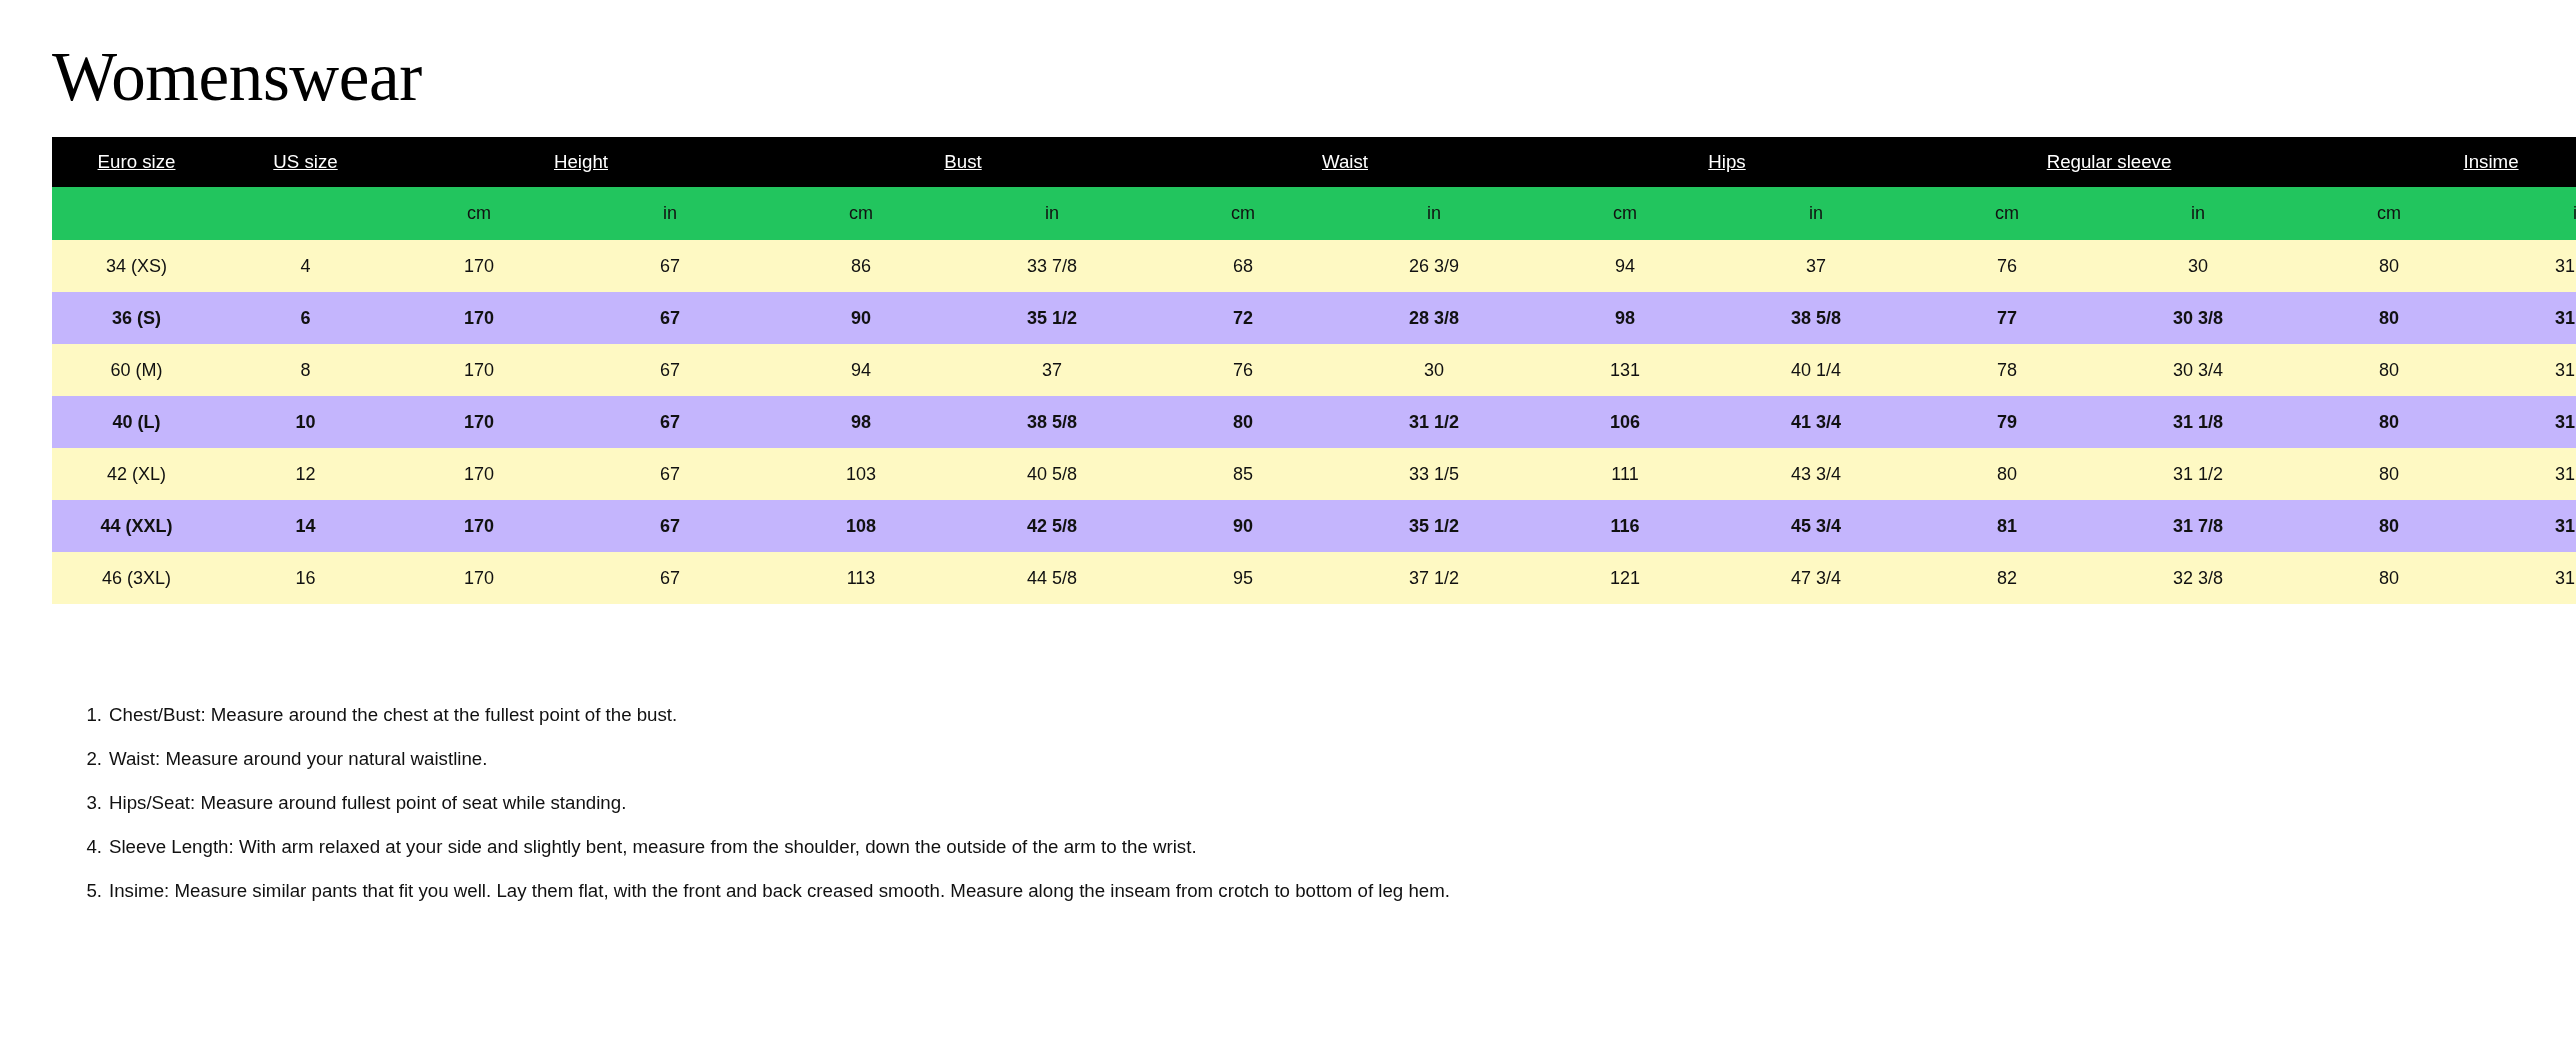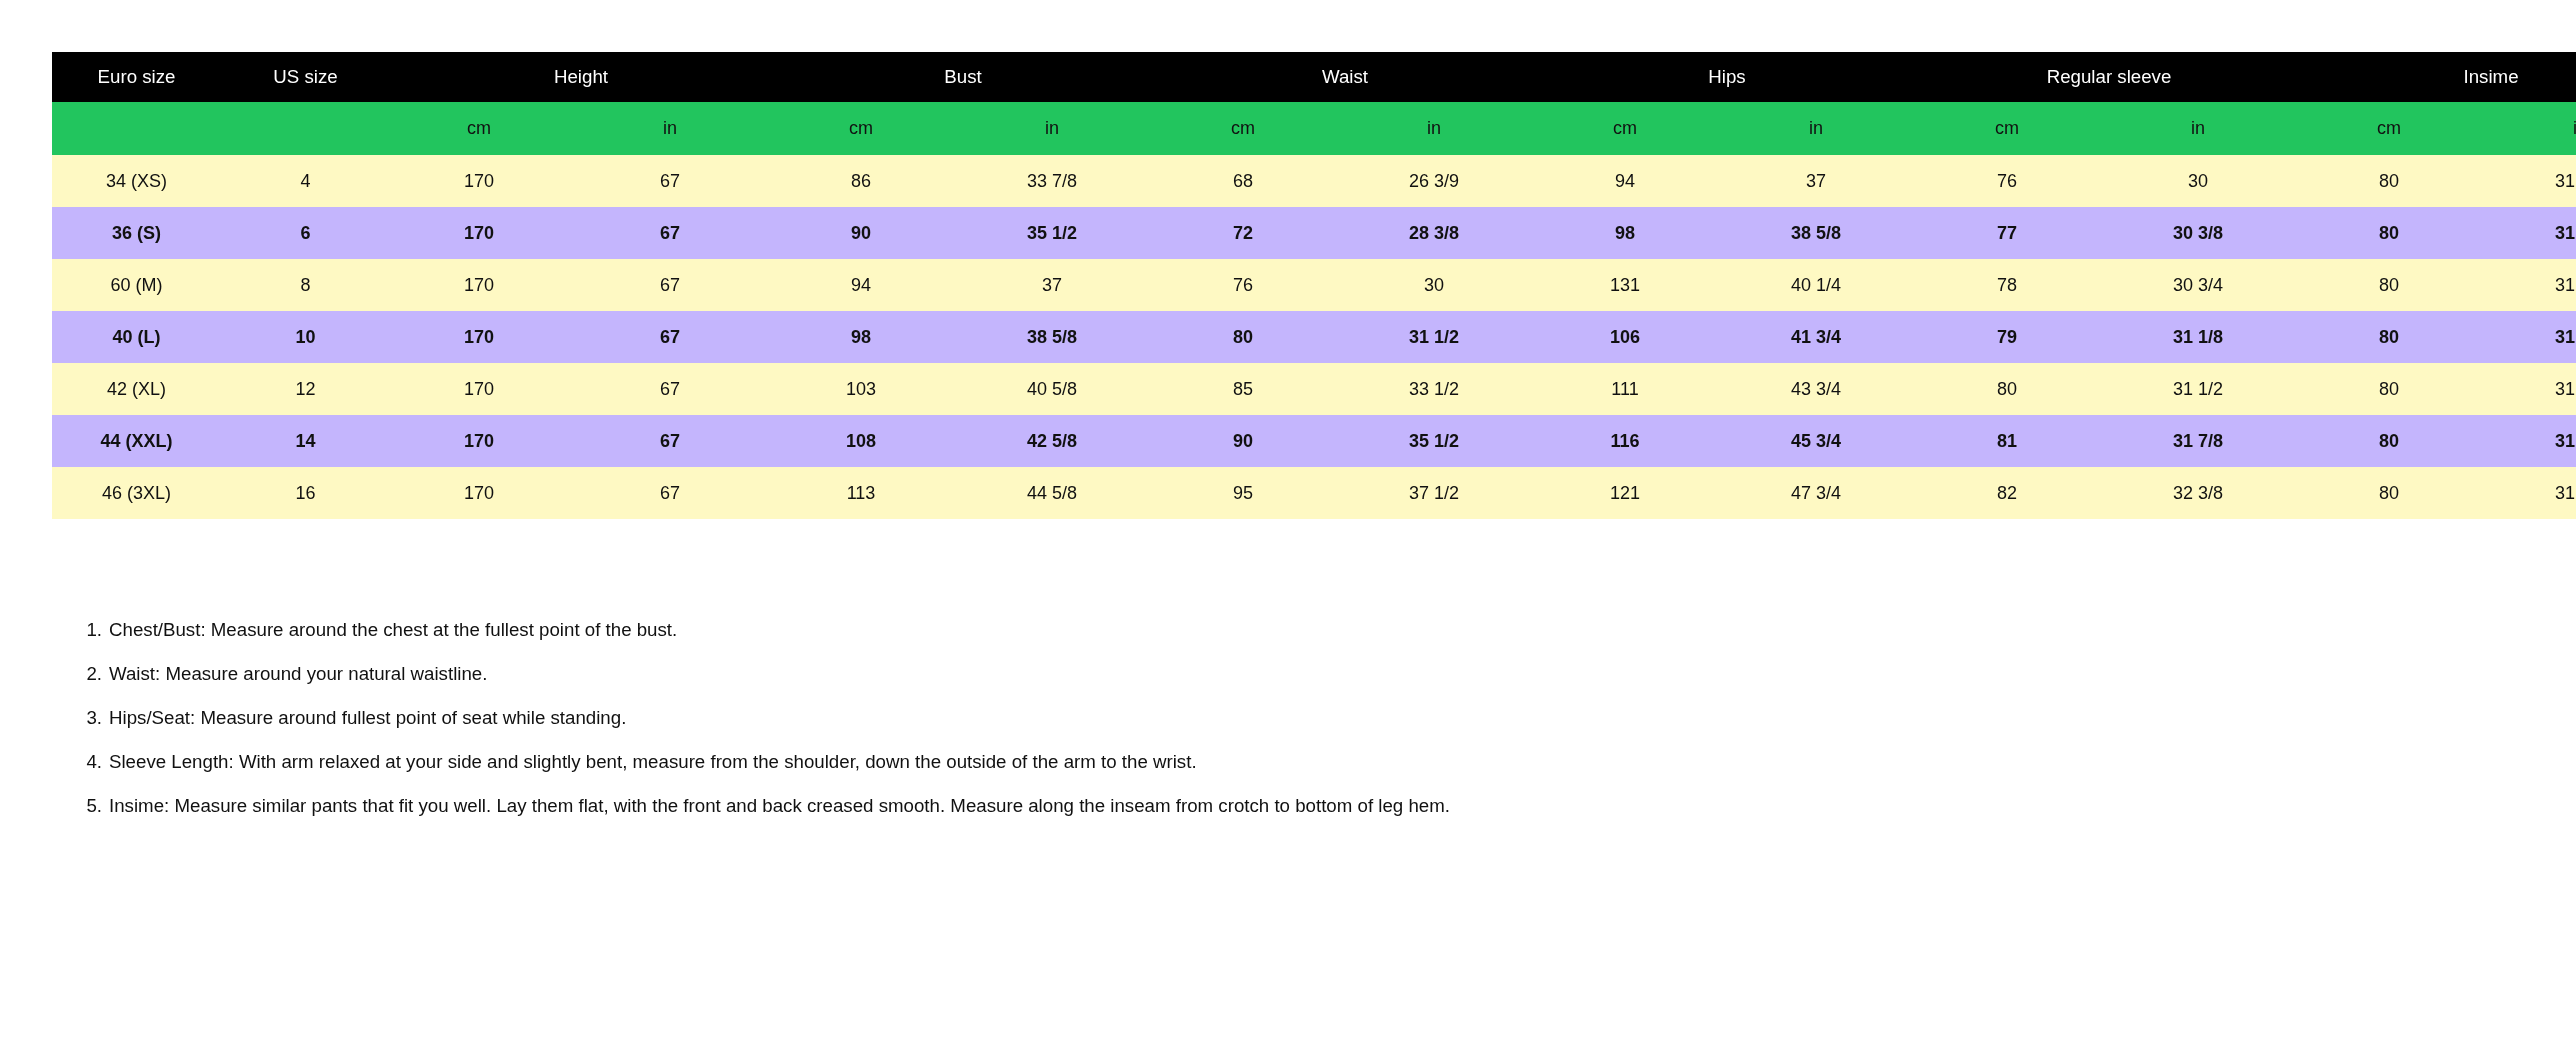--- a/index.html
+++ b/index.html
@@ -46,20 +46,21 @@
     font-weight: 400;
     padding: 0;
   }
   thead.group-head th {
     background: #000000;
     color: #ffffff;
     height: 50px;
     font-size: 18.7px;
     font-weight: 400;
     vertical-align: middle;
+    text-decoration: underline;
   }
   tr.unit-row td {
     height: 53px;
     background: #22c55e;
     color: #111111;
     vertical-align: middle;
     font-size: 18px;
   }
   tbody tr.data-row td {
     height: 52px;
@@ -99,20 +100,21 @@
   .col-euro  { width: 169px; }
   .col-us    { width: 169px; }
   .col-cm    { width: 178px; }
   .col-in    { width: 204px; }
 </style>
 </head>
 <body>
 
 <div class="page">
 
+  <h1 class="page-title">Womenswear</h1>
 
 
   <table class="size-table">
     <colgroup>
       <col class="col-euro">
         <col class="col-us">
       <col class="col-cm">
         <col class="col-in">
       <col class="col-cm">
         <col class="col-in">
@@ -224,21 +226,21 @@
       </tr>
 
       <tr class="data-row even">
         <td>42 (XL)</td>
         <td>12</td>
         <td>170</td>
         <td>67</td>
         <td>103</td>
         <td>40 5/8</td>
         <td>85</td>
-        <td>33 1/2</td>
+        <td>33 1/5</td>
         <td>111</td>
         <td>43 3/4</td>
         <td>80</td>
         <td>31 1/2</td>
         <td>80</td>
         <td>31 1/2</td>
       </tr>
 
       <tr class="data-row odd">
         <td>44 (XXL)</td>

